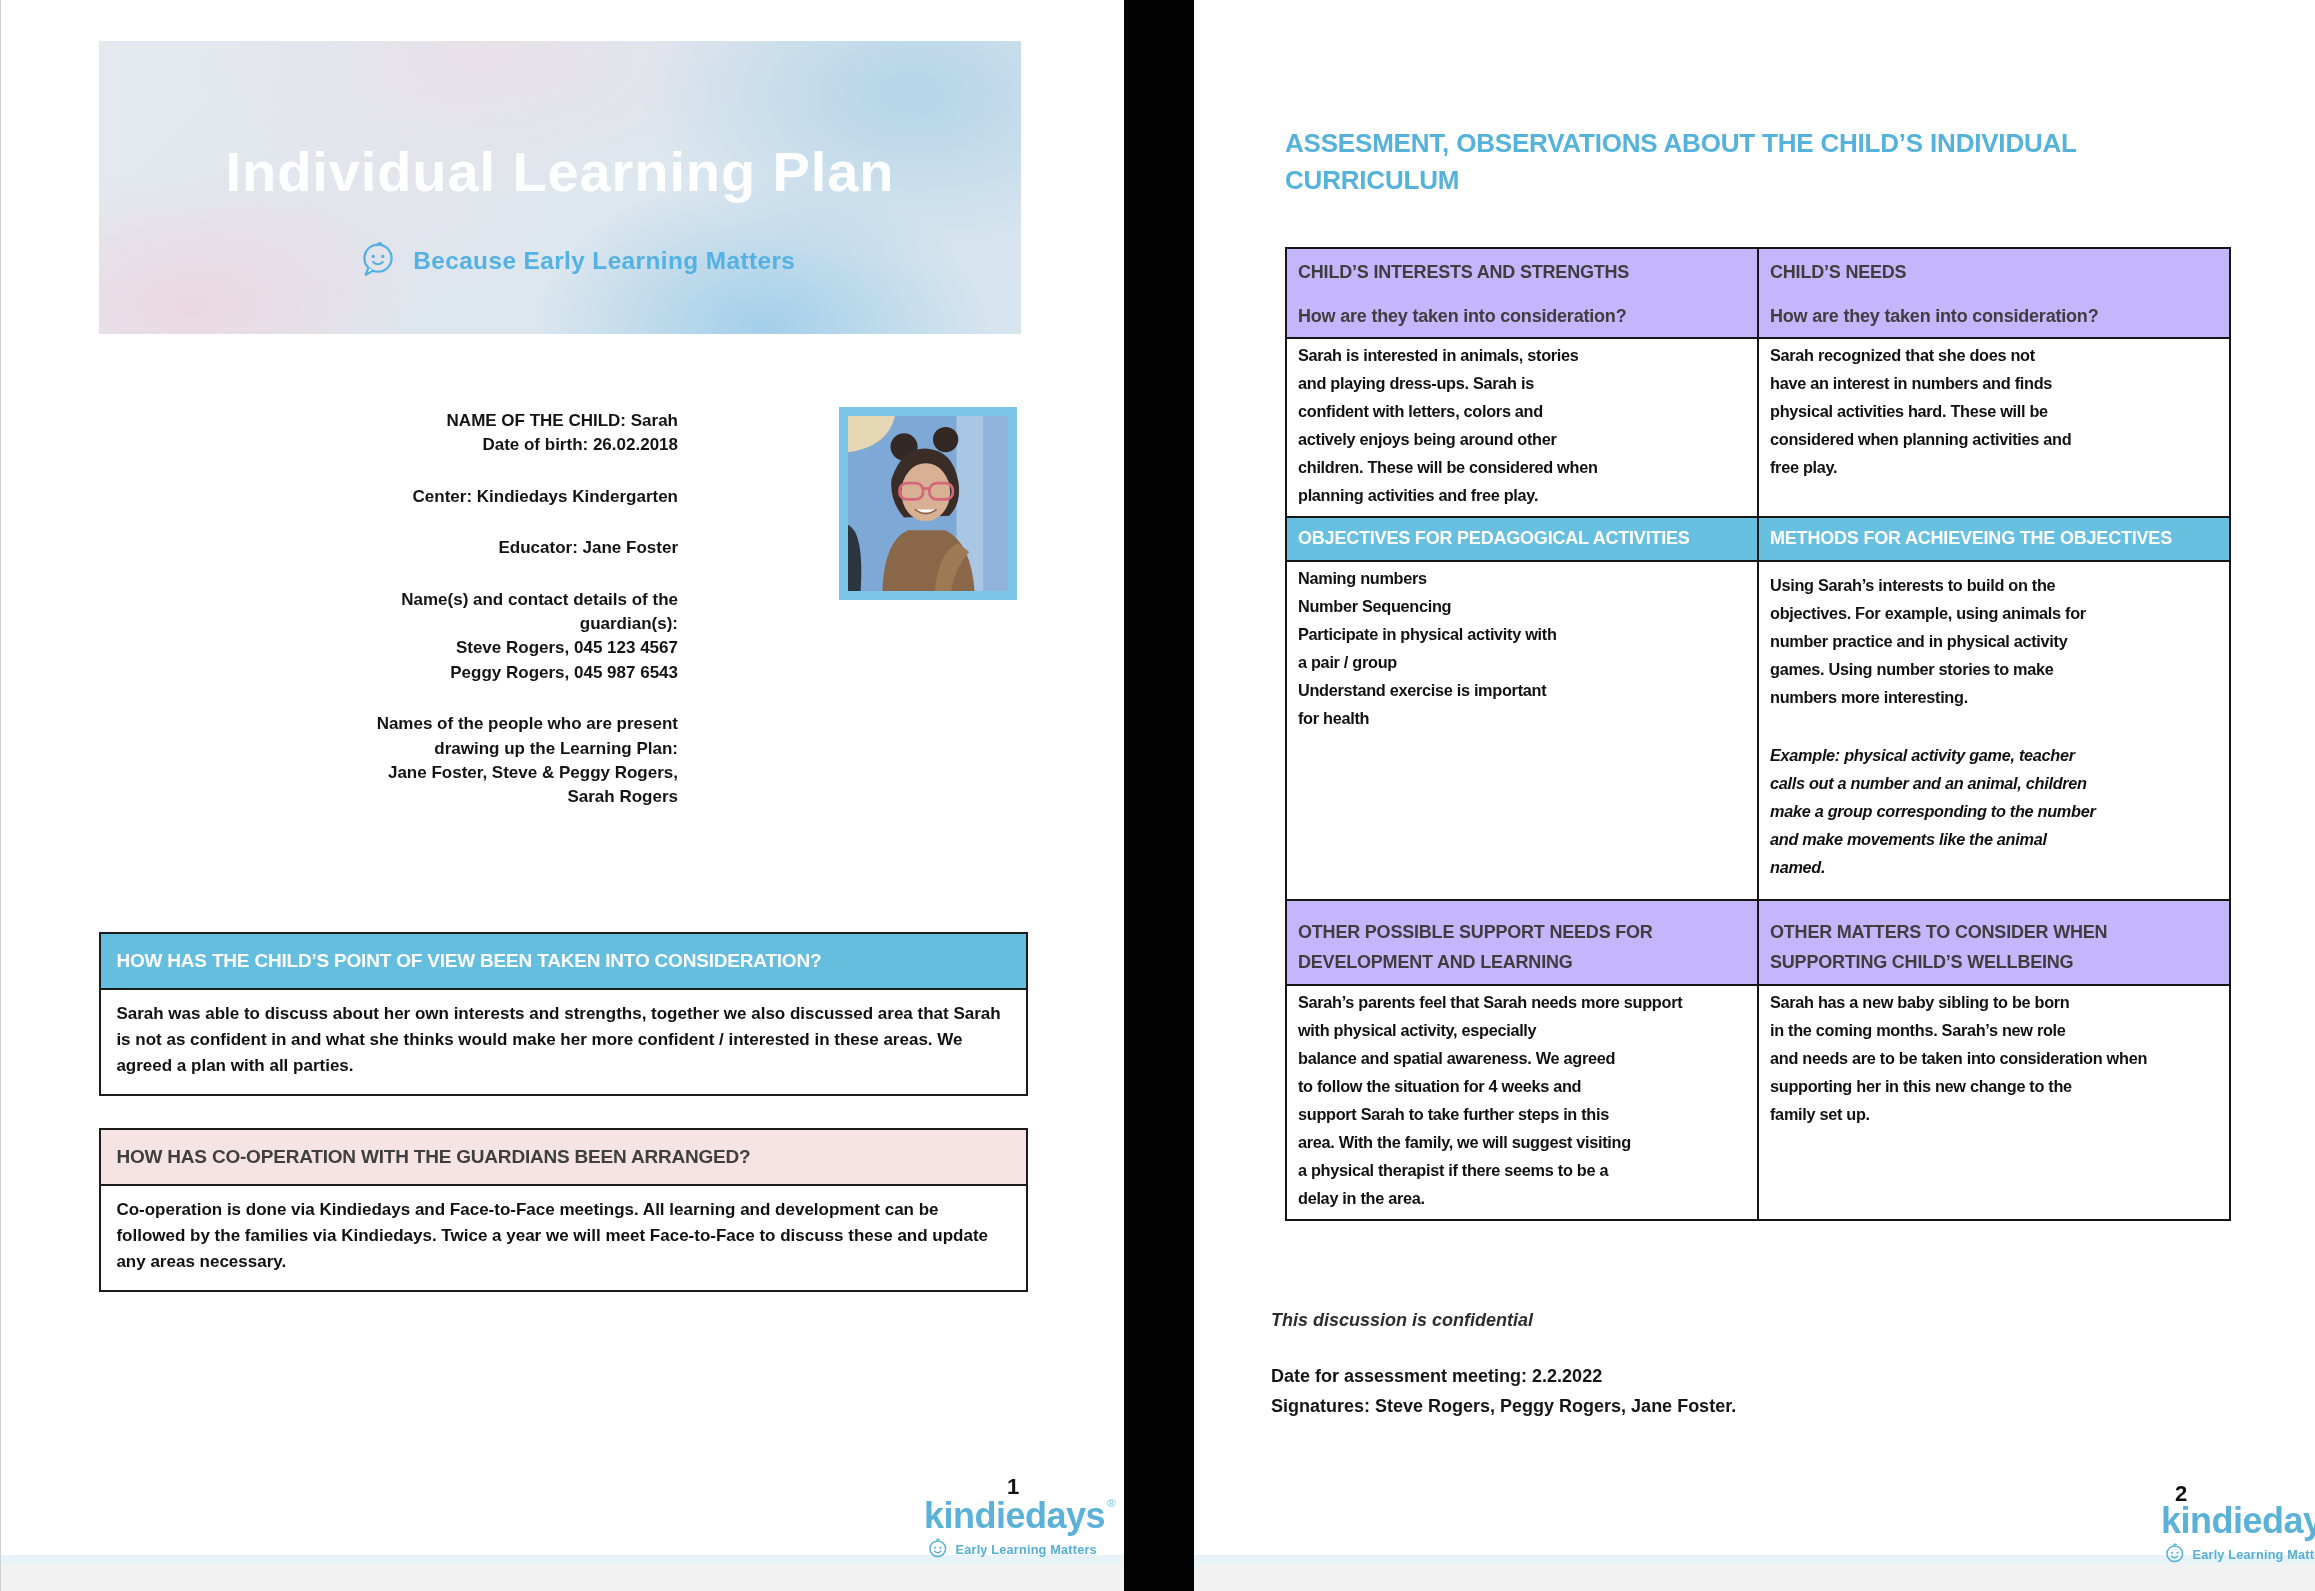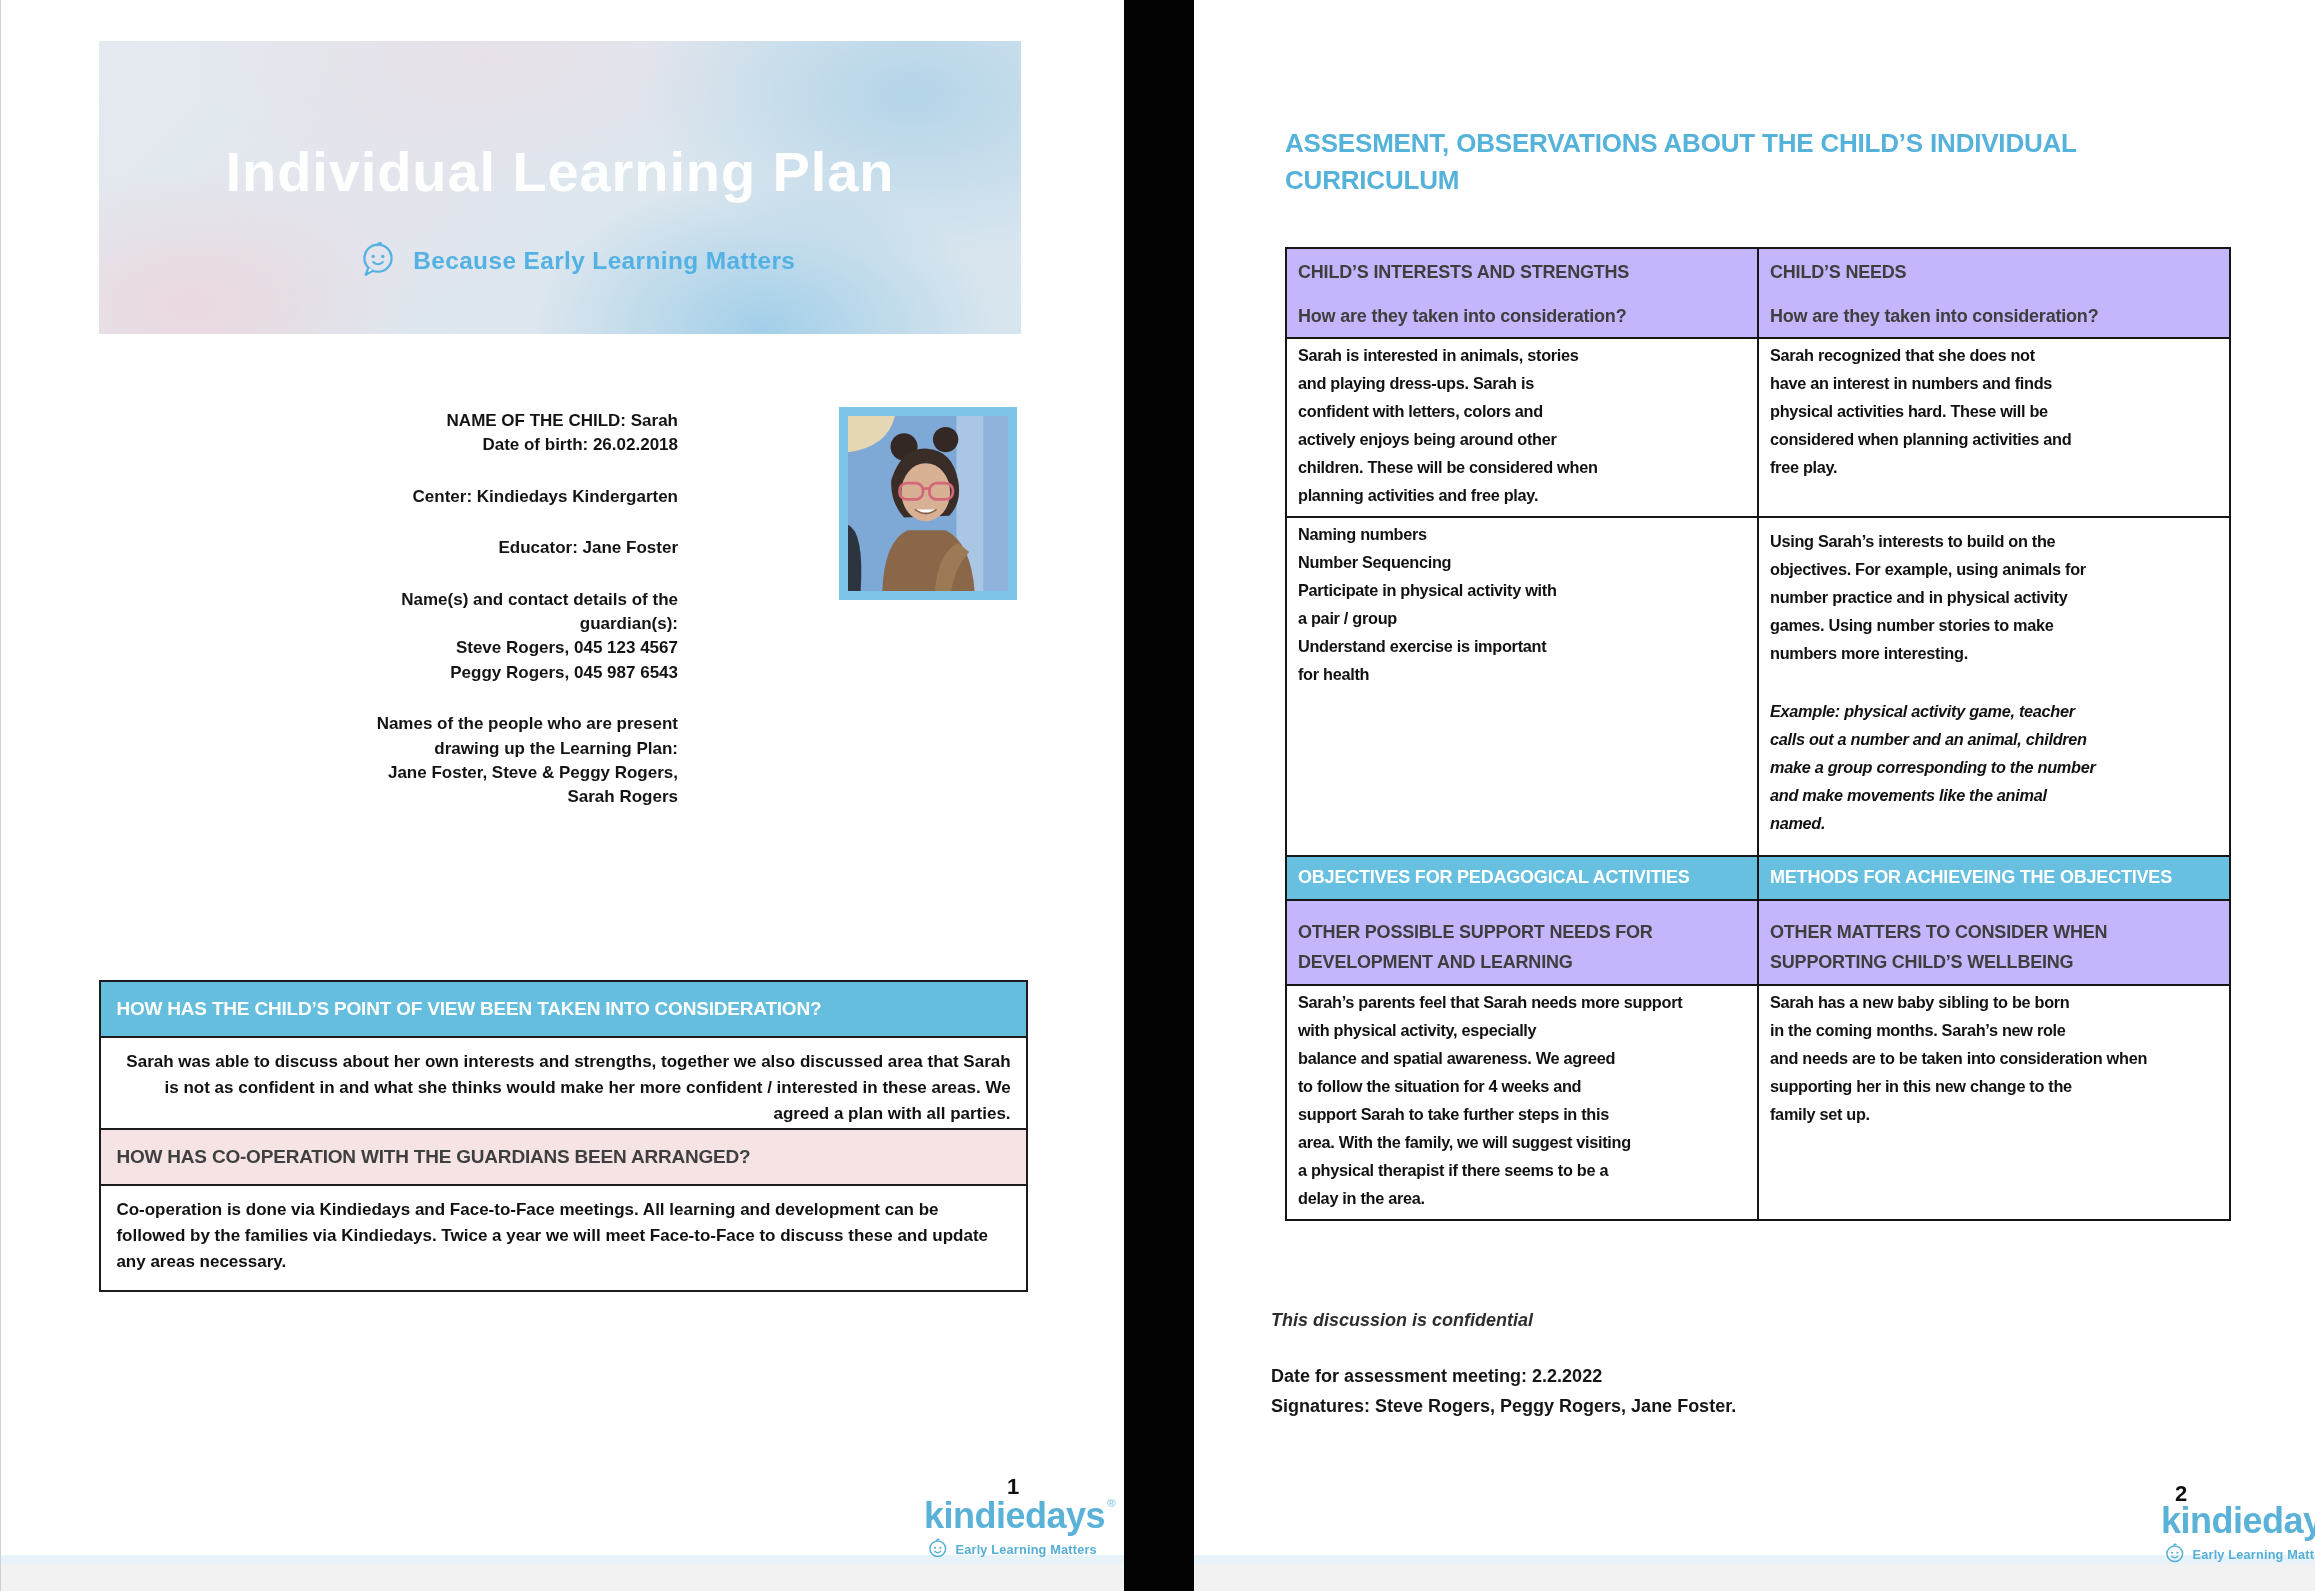--- a/index.html
+++ b/index.html
@@ -46,21 +46,21 @@
   .info-label { font-weight: bold; }
   .info-value { font-weight: bold; }
 
   .child-photo-frame {
     position: absolute; left: 838px; top: 407px; width: 178px; height: 193px;
     background: #7cc5e8; padding: 9px;
   }
   .child-photo-frame svg { display: block; width: 100%; height: 100%; }
 
   .sec { position: absolute; left: 98px; width: 929px; border: 2.7px solid #1c1c1c; background: #fff; }
-  .sec-1 { top: 980px; text-align: right; }
+  .sec-1 { top: 932px; }
   .sec-2 { top: 1128px; }
   .sec-head { height: 56px; display: flex; align-items: center; padding: 0 15.4px; border-bottom: 2.7px solid #1c1c1c; font-size: 19px; font-weight: bold; letter-spacing: -0.2px; }
   .sec-head.blue { background: #66bedf; color: #ffffff; }
   .sec-head.pink { background: #f6e3e3; color: #3f3f3f; }
   .sec-body { padding: 11px 15.4px 14.5px; min-height: 100px; font-size: 17px; font-weight: bold; line-height: 26px; color: #111; }
 
   .page-num { position: absolute; font-size: 22px; font-weight: bold; color: #101010; }
   .page-1 .page-num { left: 1006px; top: 1474px; }
   .page-2 .page-num { left: 982px; top: 1481px; }
 
@@ -215,44 +215,44 @@
 confident with letters, colors and
 actively enjoys being around other
 children. These will be considered when
 planning activities and free play.</div>
         <div class="tcell cell-text">Sarah recognized that she does not
 have an interest in numbers and finds
 physical activities hard. These will be
 considered when planning activities and
 free play.</div>
       </div>
+      <div class="trow trow-h2">
+        <div class="tcell hcell-blue">OBJECTIVES FOR PEDAGOGICAL ACTIVITIES</div>
+        <div class="tcell hcell-blue">METHODS FOR ACHIEVEING THE OBJECTIVES</div>
+      </div>
       <div class="trow trow-c2">
         <div class="tcell cell-text">Naming numbers
 Number Sequencing
 Participate in physical activity with
 a pair / group
 Understand exercise is important
 for health</div>
         <div class="tcell">
           <div class="cell-text">Using Sarah’s interests to build on the
 objectives. For example, using animals for
 number practice and in physical activity
 games. Using number stories to make
 numbers more interesting.</div>
           <div class="cell-text example">Example: physical activity game, teacher
 calls out a number and an animal, children
 make a group corresponding to the number
 and make movements like the animal
 named.</div>
         </div>
       </div>
-      <div class="trow trow-h2">
-        <div class="tcell hcell-blue">OBJECTIVES FOR PEDAGOGICAL ACTIVITIES</div>
-        <div class="tcell hcell-blue">METHODS FOR ACHIEVEING THE OBJECTIVES</div>
-      </div>
       <div class="trow trow-h3">
         <div class="tcell hcell-pink">
           <div class="hmulti">OTHER POSSIBLE SUPPORT NEEDS FOR
 DEVELOPMENT AND LEARNING</div>
         </div>
         <div class="tcell hcell-pink">
           <div class="hmulti">OTHER MATTERS TO CONSIDER WHEN
 SUPPORTING CHILD’S WELLBEING</div>
         </div>
       </div>

